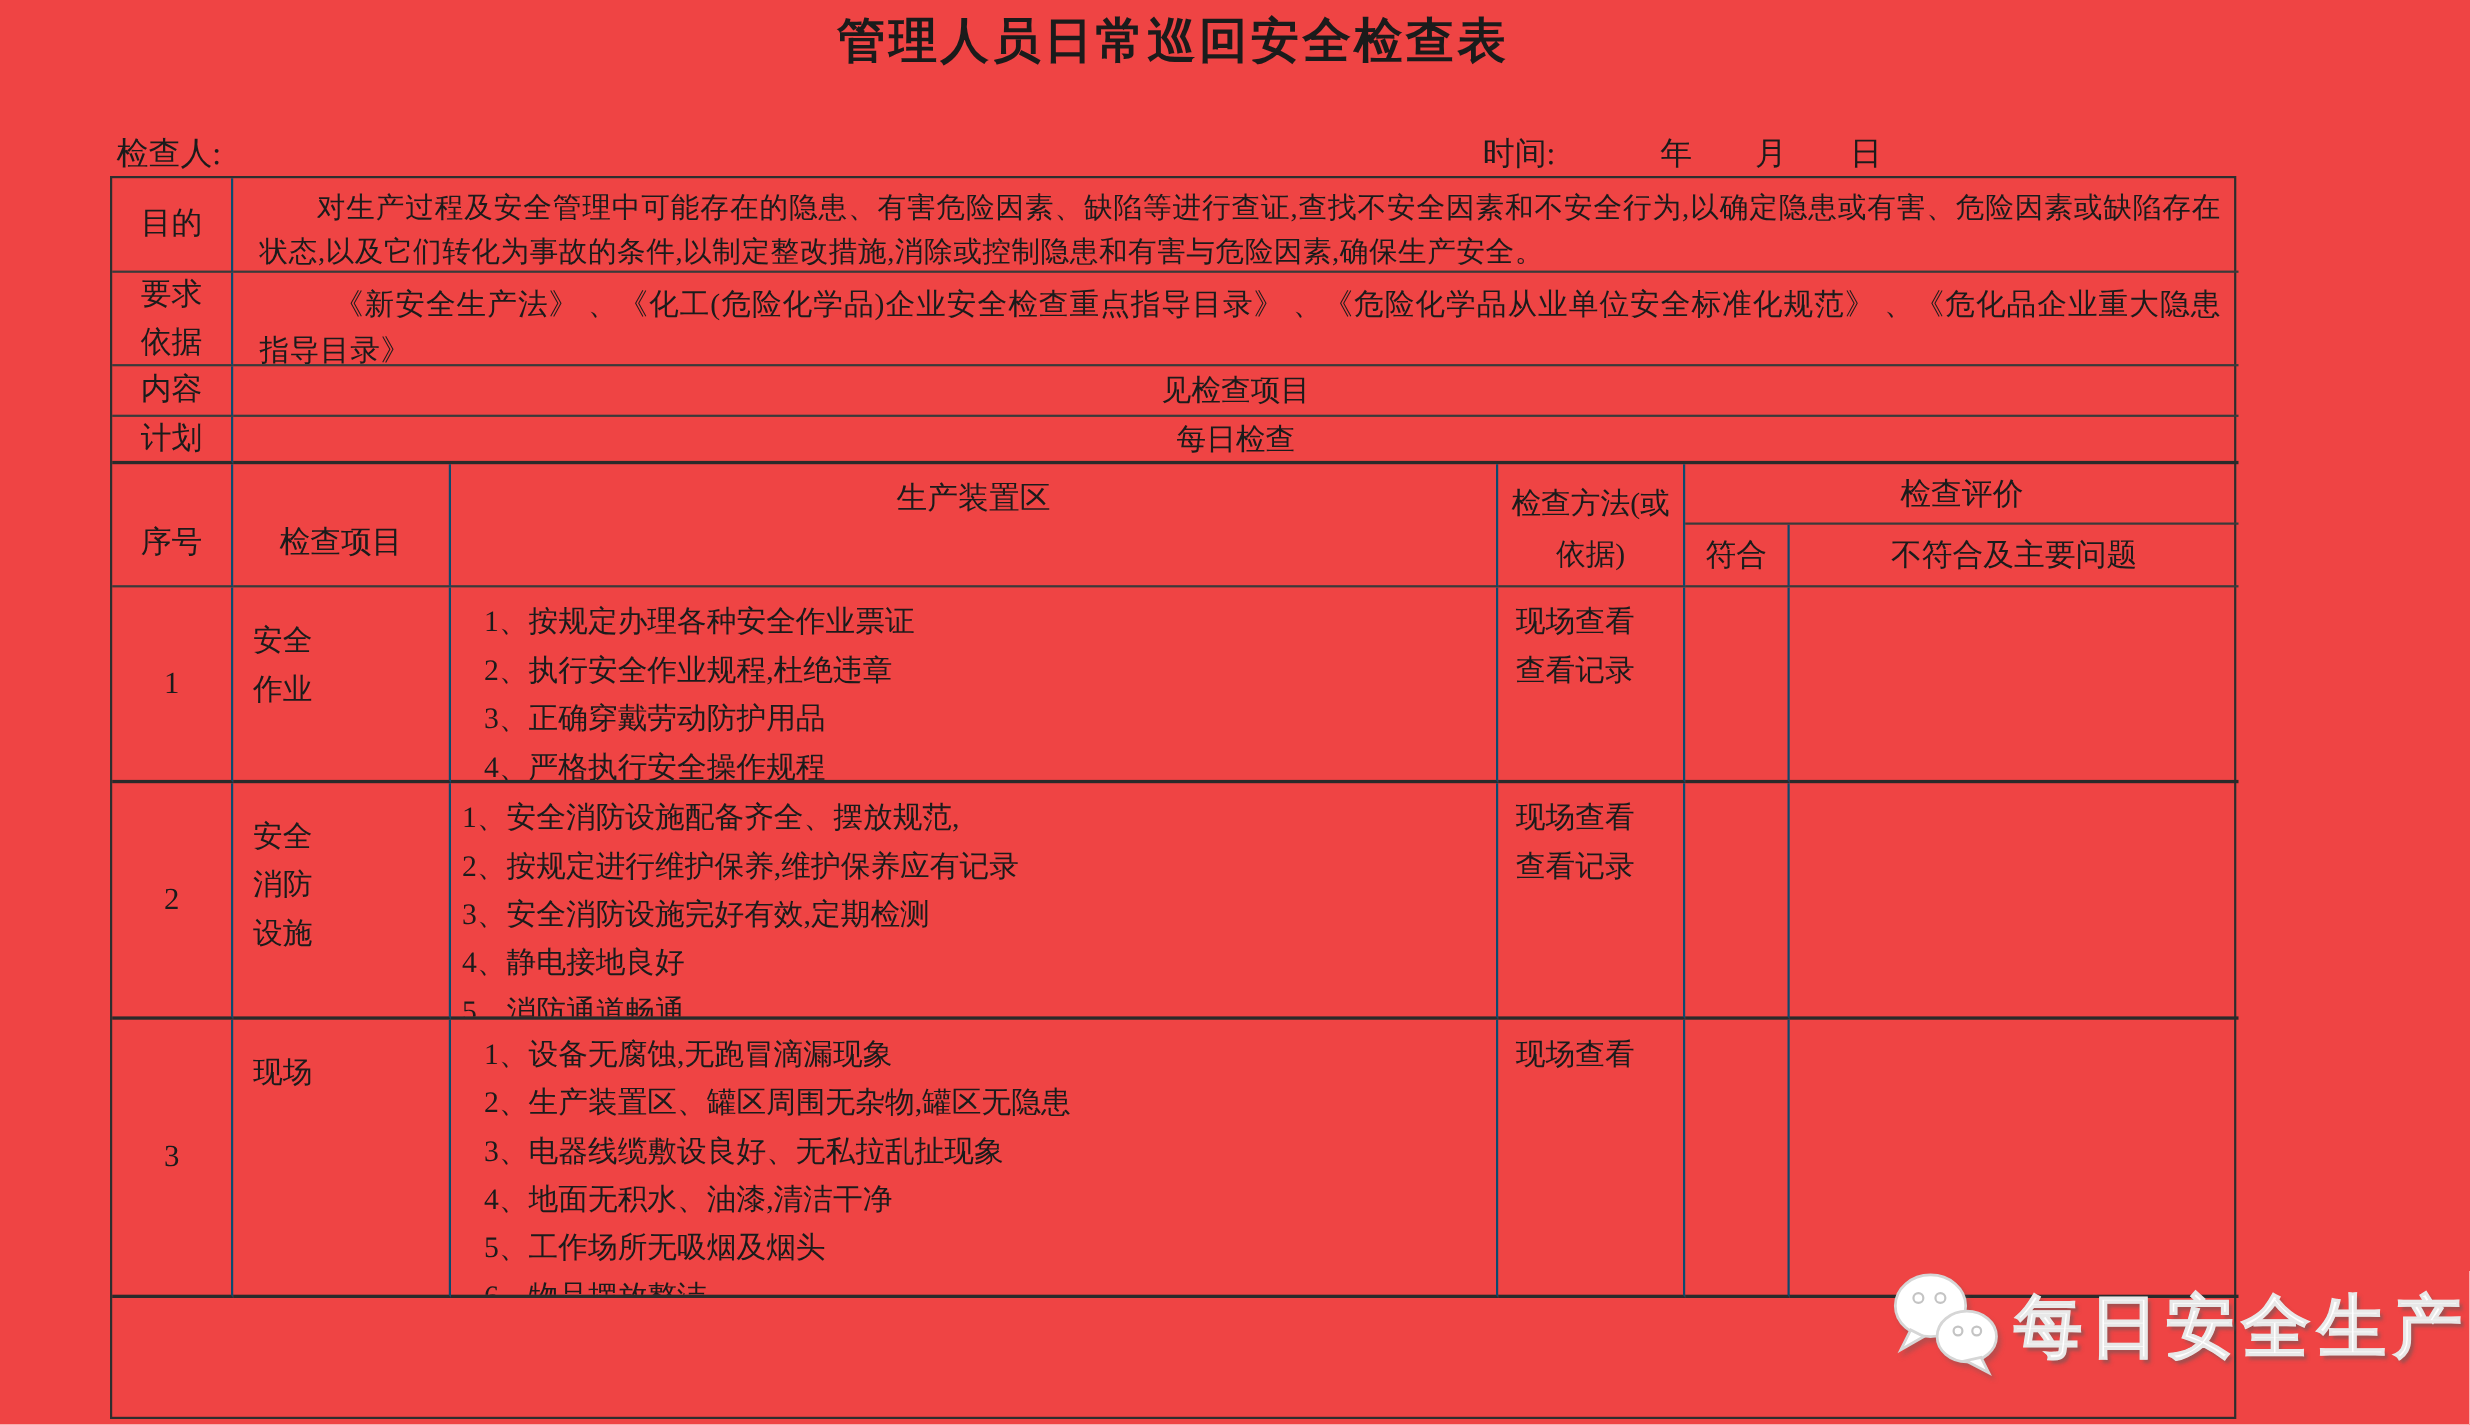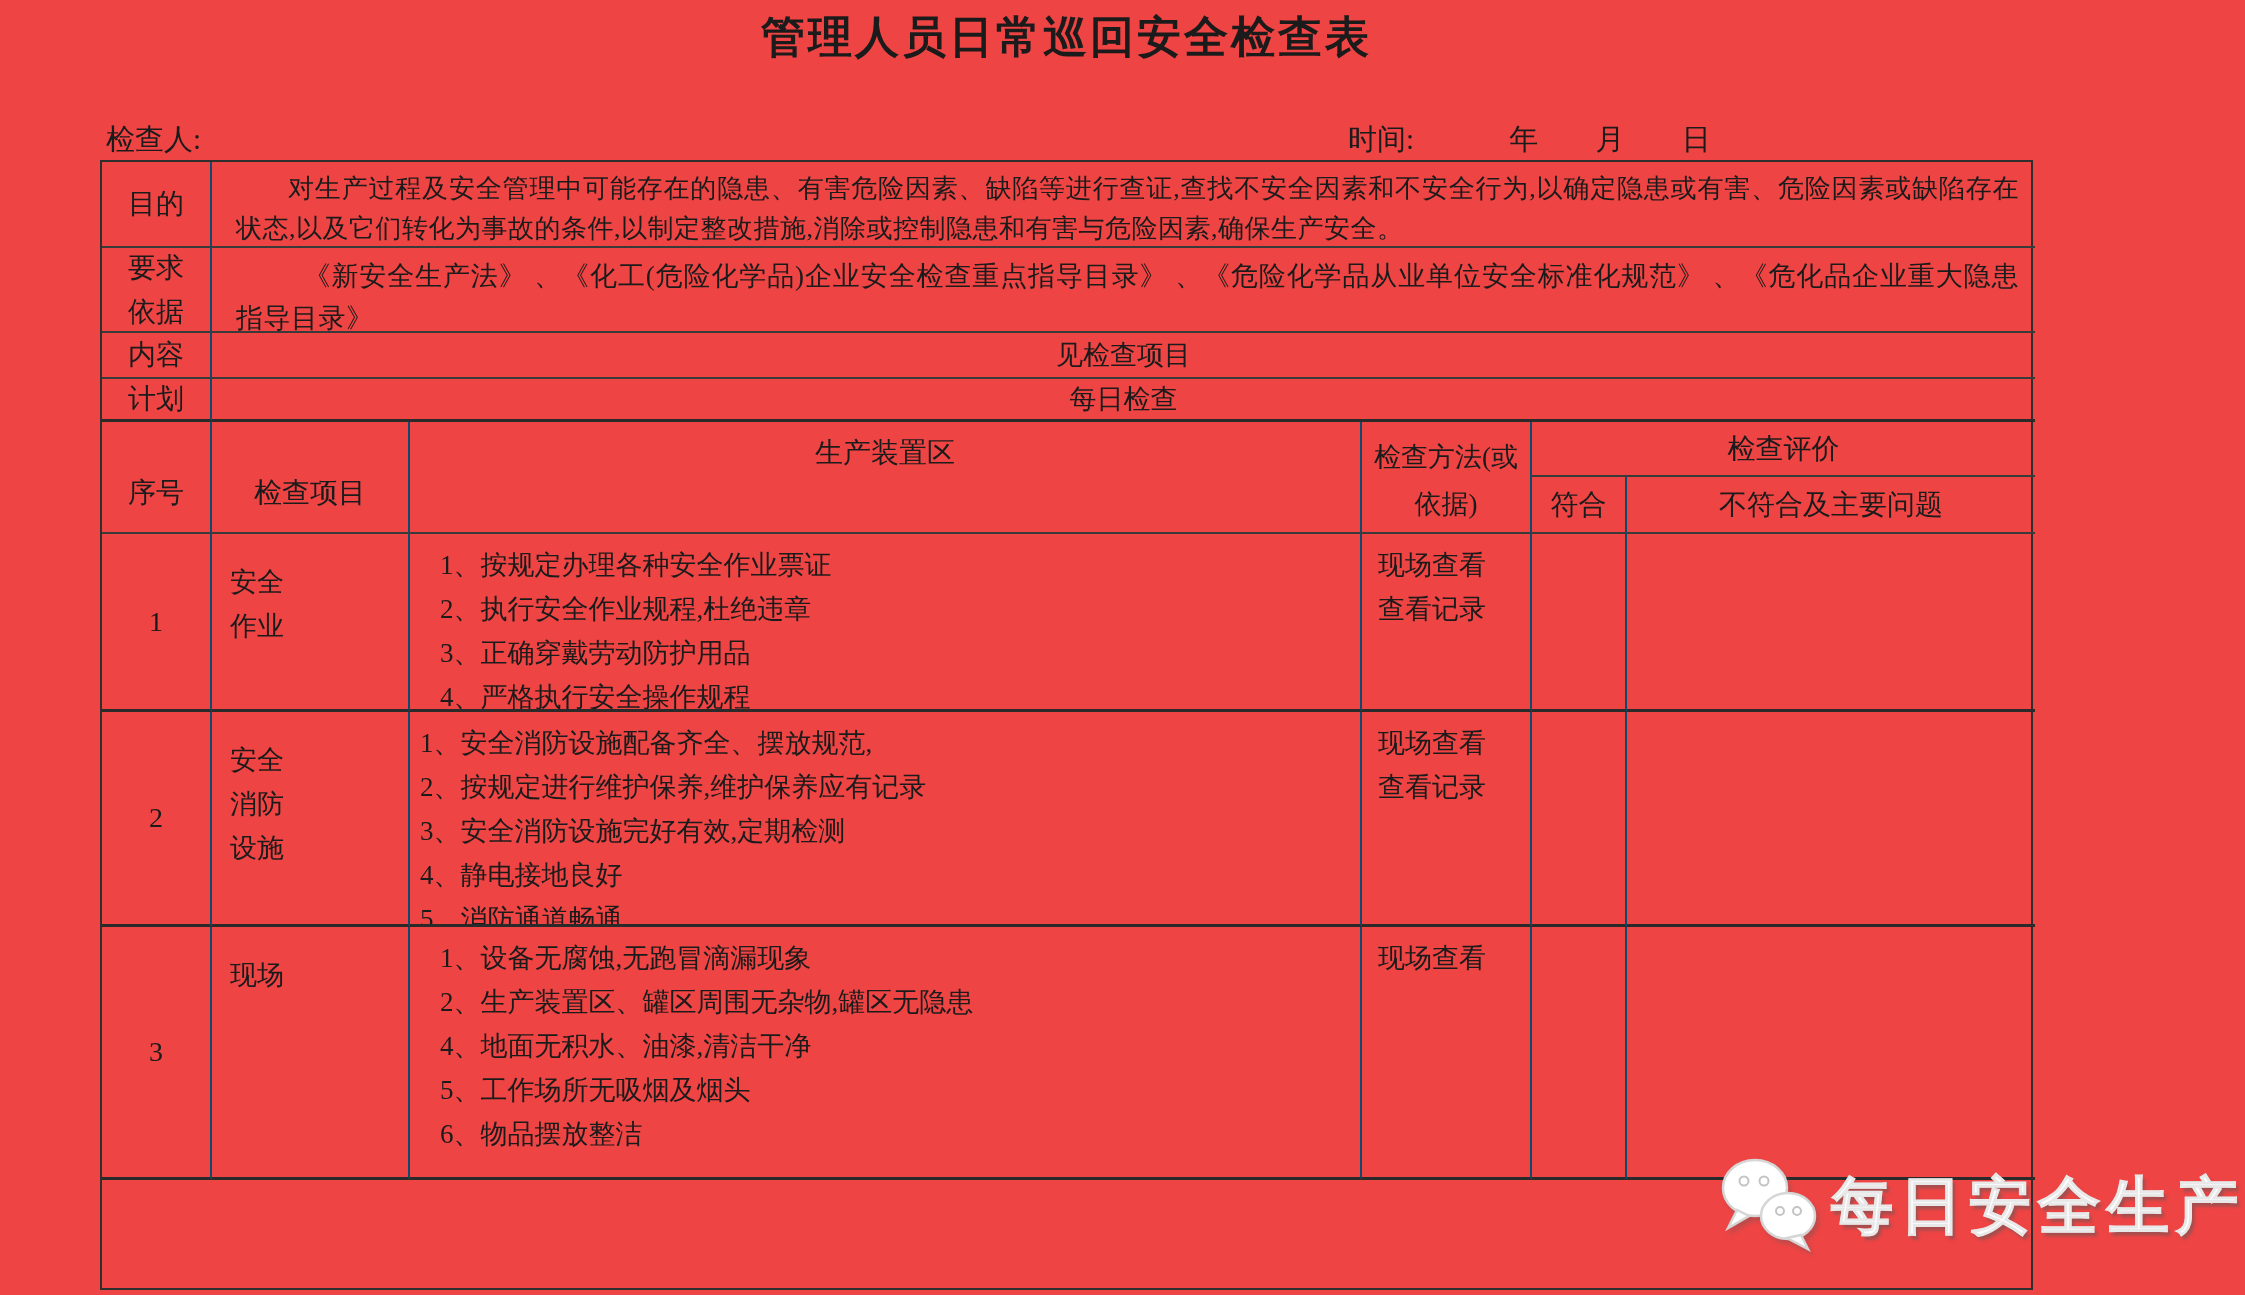--- a/index.html
+++ b/index.html
@@ -162,20 +162,21 @@
     <div class="cell thick-bb" style="grid-row:8; grid-column:5;"></div>
     <div class="cell no-br thick-bb" style="grid-row:8; grid-column:6;"></div>
 
     <div class="cell seq-cell thick-bb" style="grid-row:9; grid-column:1;">3</div>
     <div class="cell item-cell thick-bb" style="grid-row:9; grid-column:2;">
       <div class="line">现场</div>
     </div>
     <div class="cell std-cell thick-bb" style="grid-row:9; grid-column:3;">
       <div class="line">1、设备无腐蚀,无跑冒滴漏现象</div>
       <div class="line">2、生产装置区、罐区周围无杂物,罐区无隐患</div>
+      <div class="line">3、电器线缆敷设良好、无私拉乱扯现象</div>
       <div class="line">4、地面无积水、油漆,清洁干净</div>
       <div class="line">5、工作场所无吸烟及烟头</div>
       <div class="line">6、物品摆放整洁</div>
     </div>
     <div class="cell method-cell thick-bb" style="grid-row:9; grid-column:4;">
       <div class="line">现场查看</div>
     </div>
     <div class="cell thick-bb" style="grid-row:9; grid-column:5;"></div>
     <div class="cell no-br thick-bb" style="grid-row:9; grid-column:6;"></div>
 

